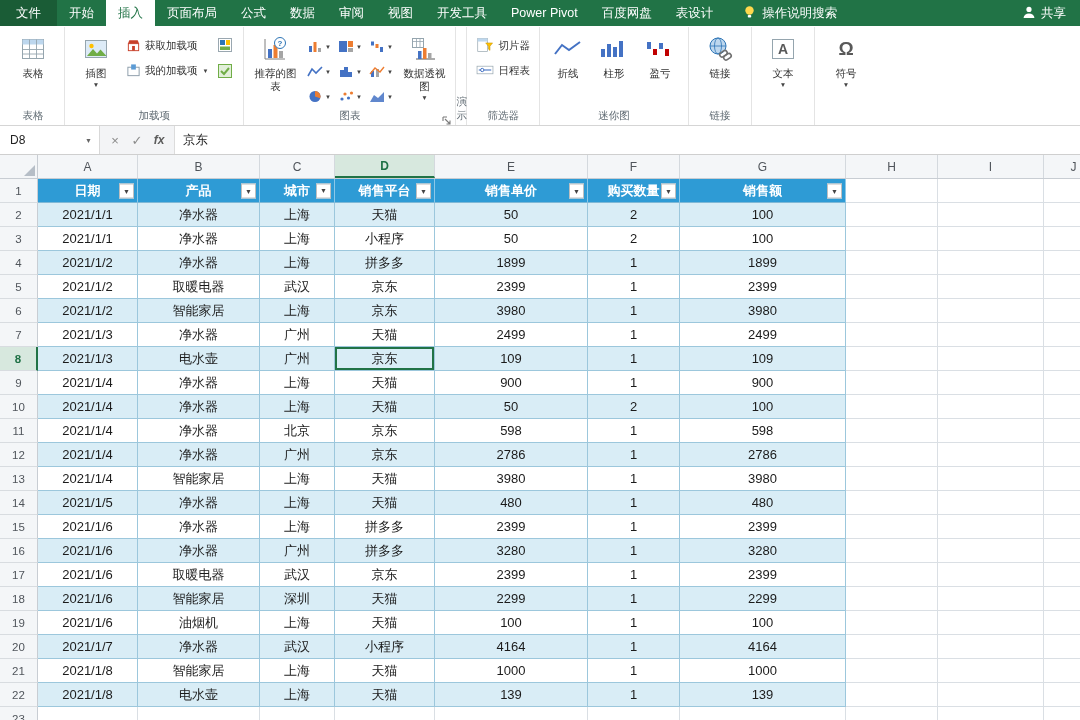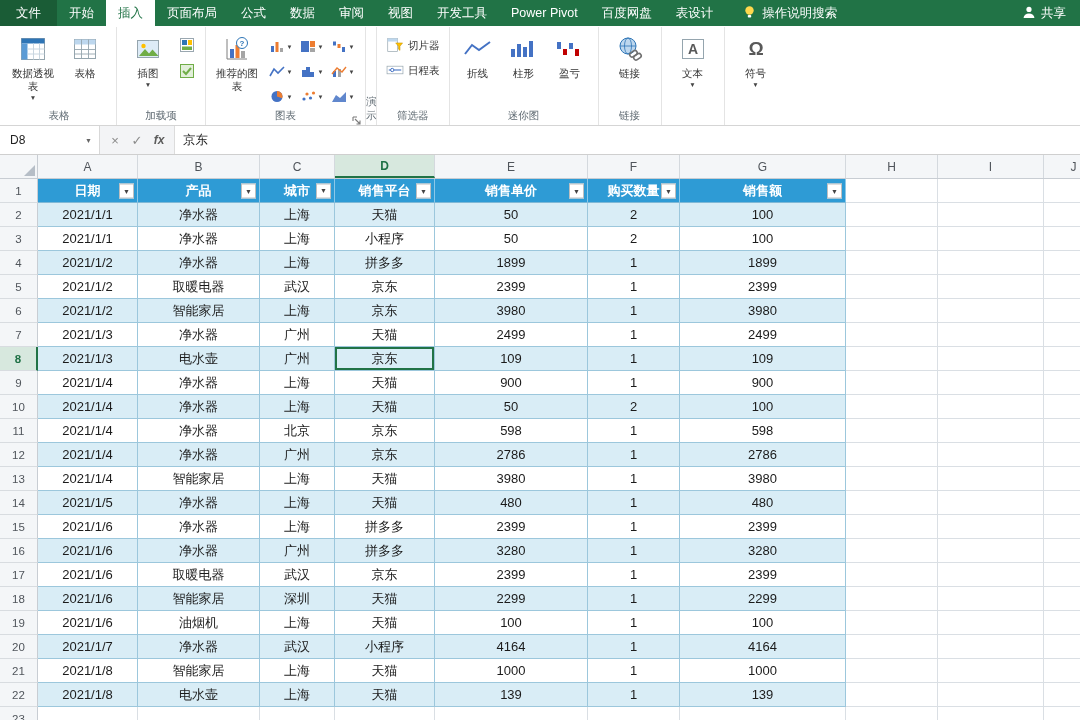--- a/index.html
+++ b/index.html
@@ -95,32 +95,20 @@
     <span>共享</span>
   </div>
 </div>
 
 <div class="ribbon">
 
   <div class="rgroup">
     <div class="bigbtn">
       <span class="bicon">
         <svg width="26" height="26" viewBox="0 0 26 26">
-            <rect x="1.5" y="2.5" width="23" height="21" fill="#fff" stroke="#95A5AE"></rect>
-            <rect x="1.5" y="2.5" width="23" height="5" fill="#2E75B6"></rect>
-            <rect x="1.5" y="7.5" width="6" height="16" fill="#5B9BD5"></rect>
-            <path d="M13.5 7.5 v16 M19.5 7.5 v16 M7.5 13 h17 M7.5 18 h17" stroke="#C9D6E0" stroke-width="1" fill="none"></path>
-          </svg>
-      </span>
-      <span class="blabel">数据透视表</span>
-      <span class="caret">▼</span>
-    </div>
-    <div class="bigbtn">
-      <span class="bicon">
-        <svg width="26" height="26" viewBox="0 0 26 26">
             <rect x="2.5" y="3.5" width="21" height="19" fill="#fff" stroke="#95A5AE"></rect>
             <rect x="2.5" y="3.5" width="21" height="5" fill="#BDD7EE"></rect>
             <path d="M2.5 13.5 h21 M2.5 18 h21 M9.5 3.5 v19 M16.5 3.5 v19" stroke="#95A5AE" stroke-width="0.9" fill="none"></path>
           </svg>
       </span>
       <span class="blabel">表格</span>
     </div>
     <div class="rgroup-label">表格</div>
   </div>
 
@@ -128,20 +116,42 @@
     <div class="bigbtn">
       <span class="bicon">
         <svg width="26" height="26" viewBox="0 0 26 26">
             <rect x="2.5" y="4.5" width="21" height="17" fill="#DDEBF7" stroke="#95A5AE"></rect>
             <circle cx="8.5" cy="10" r="2.2" fill="#FFC000"></circle>
             <path d="M4 20 l6-7 4 4.5 3.5-4 6 6.5 z" fill="#70AD47"></path>
           </svg>
       </span>
       <span class="blabel">插图</span>
       <span class="caret">▼</span>
+    </div>
+    <div class="smallcol">
+      <div class="smallbtn">
+        <span>
+          <svg width="15" height="15" viewBox="0 0 16 16">
+              <path d="M2 6 l1.5-3.5 h9 L14 6 z" fill="#C8402A"></path>
+              <rect x="2.5" y="6" width="11" height="7.5" fill="#fff" stroke="#C8402A"></rect>
+              <rect x="6.5" y="8.5" width="3" height="5" fill="#C8402A"></rect>
+            </svg>
+        </span>
+        <span>获取加载项</span>
+      </div>
+      <div class="smallbtn">
+        <span>
+          <svg width="15" height="15" viewBox="0 0 16 16">
+              <rect x="2" y="4.5" width="12" height="9" fill="#fff" stroke="#8A9BA8"></rect>
+              <rect x="5.5" y="1.5" width="5" height="5.5" fill="#5B9BD5"></rect>
+            </svg>
+        </span>
+        <span>我的加载项</span>
+        <span class="scaret">▼</span>
+      </div>
     </div>
     <div class="minicol">
       <div class="minibtn">
         <span>
           <svg width="16" height="16" viewBox="0 0 16 16">
               <rect x="1.5" y="1.5" width="13" height="13" fill="#fff" stroke="#9AA7B0"></rect>
               <rect x="3" y="3" width="5" height="5" fill="#2E75B6"></rect>
               <rect x="9" y="3" width="4" height="5" fill="#FFC000"></rect>
               <rect x="3" y="9.5" width="10" height="3.5" fill="#70AD47"></rect>
             </svg>
@@ -235,20 +245,34 @@
             <circle cx="13.5" cy="3" r="1.6" fill="#ED7D31"></circle>
           </svg>
           <span class="scaret">▼</span>
       </div>
       <div class="chartbtn">
         <svg width="16" height="13" viewBox="0 0 16 13">
             <polygon points="1,12 5,5 9,8 15,2 15,12" fill="#4472C4" opacity="0.85"></polygon>
           </svg>
           <span class="scaret">▼</span>
       </div>
+    </div>
+    <div class="bigbtn">
+      <span class="bicon">
+        <svg width="26" height="26" viewBox="0 0 26 26">
+            <rect x="1.5" y="2.5" width="11" height="9" fill="#fff" stroke="#95A5AE"></rect>
+            <path d="M1.5 5.5 h11 M5.5 2.5 v9 M9 2.5 v9" stroke="#95A5AE" stroke-width="0.8" fill="none"></path>
+            <path d="M5 23 h19" stroke="#595959" fill="none"></path>
+            <rect x="7" y="15" width="3.5" height="8" fill="#4472C4"></rect>
+            <rect x="12" y="12" width="3.5" height="11" fill="#ED7D31"></rect>
+            <rect x="17" y="17" width="3.5" height="6" fill="#A5A5A5"></rect>
+          </svg>
+      </span>
+      <span class="blabel">数据透视图</span>
+      <span class="caret">▼</span>
     </div>
     <div class="rgroup-label">图表</div>
     <span class="dlauncher">
       <svg width="10" height="10" viewBox="0 0 10 10">
           <path d="M1 1 h4 M1 1 v4 M3 3 l4.5 4.5 M8 4.5 V8 H4.5" stroke="#7A7A7A" stroke-width="1.1" fill="none"></path>
         </svg>
     </span>
   </div>
 
   <div class="rgroup">

